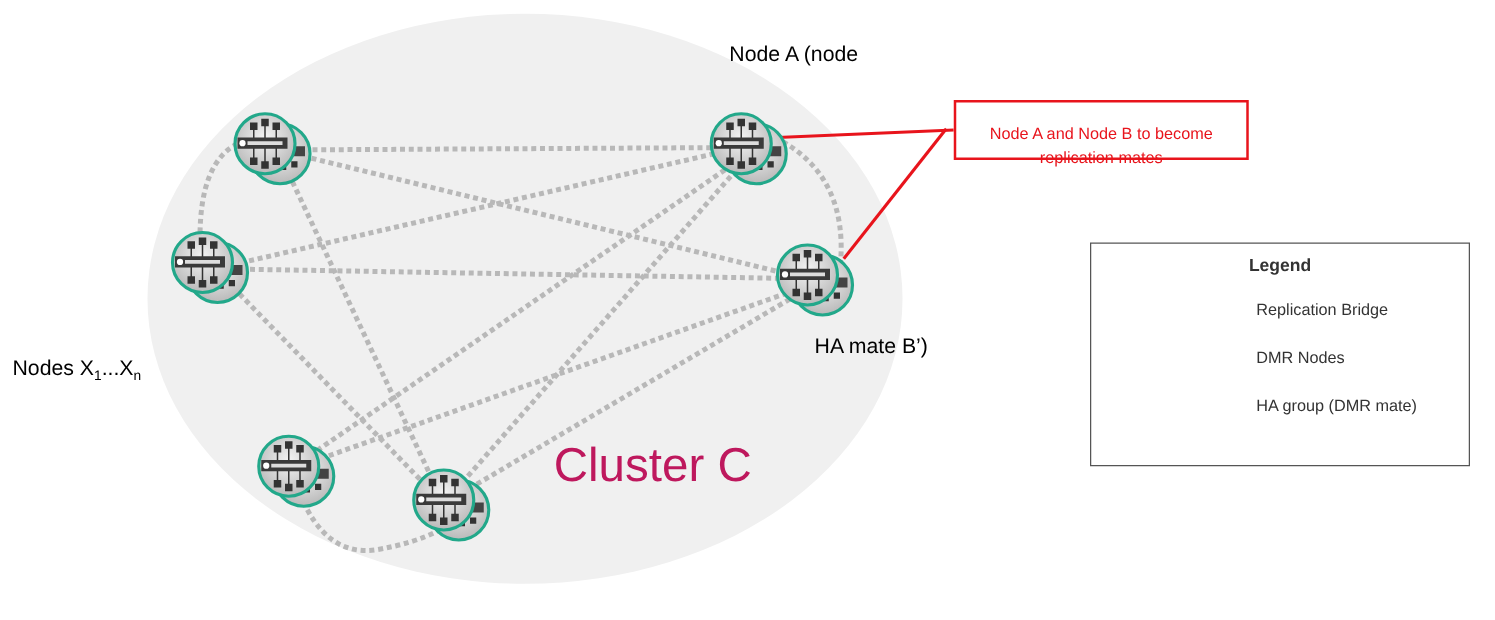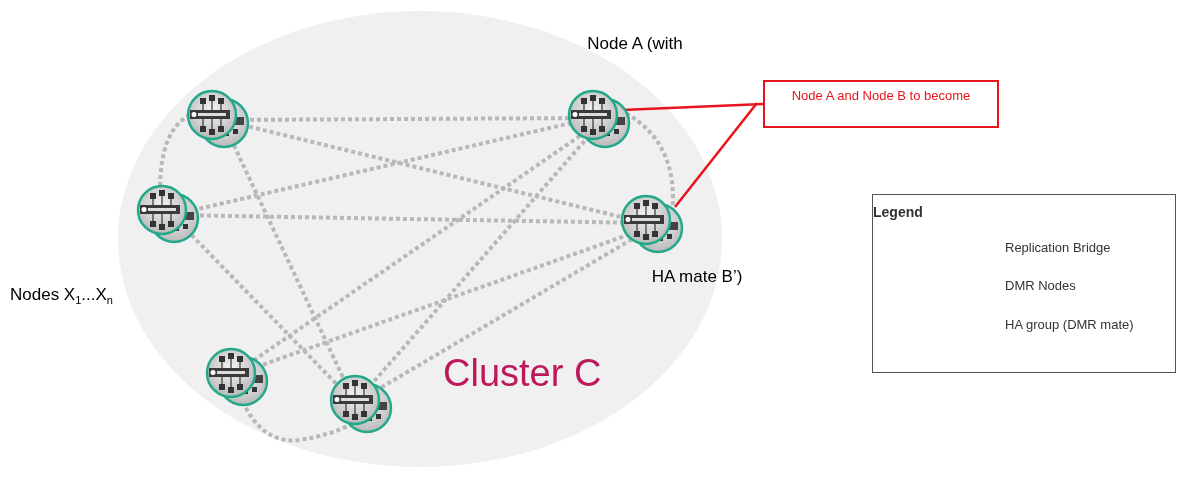--- a/index.html
+++ b/index.html
@@ -3,24 +3,24 @@
 <meta charset="utf-8">
 <style>
   html, body { margin: 0; padding: 0; background: #ffffff; }
   body { width: 1196px; height: 496px; position: relative; overflow: hidden;
          font-family: "Liberation Sans", "DejaVu Sans", sans-serif; }
   #diagram { position: absolute; left: 0; top: 0; }
   .lbl { position: absolute; color: #000; font-size: 17px; line-height: 22px; text-align: center; }
   .callout { position: absolute; left: 763px; top: 80px; width: 236px; height: 48px;
              border: 2px solid #e8141c; background: #fff; box-sizing: border-box;
              color: #e8141c; font-size: 13px; line-height: 19px; text-align: center;
-             padding-top: 4px; }
+             padding-top: 15px; }
   .legend { position: absolute; left: 872px; top: 194px; width: 304px; height: 179px;
             border: 1px solid #555; background: #fff; box-sizing: border-box; }
-  .legend-title { position: absolute; left: 0; right: 0; top: 9px; text-align: left;
+  .legend-title { position: absolute; left: 0; right: 0; top: 9px; text-align: center;
                   font-weight: bold; font-size: 14px; color: #333; }
   .legend-item-label { position: absolute; left: 132px; font-size: 13px; color: #333; }
   .cluster-label { position: absolute; left: 443px; top: 352px; font-size: 38px; color: #be185d; }
 </style>
 </head>
 <body>
 
 <svg id="diagram" width="1196" height="496">
   <defs>
     <radialGradient id="nodeGrad" cx="50%" cy="40%" r="60%">
@@ -79,35 +79,36 @@
       <use href="#nodeIcon" transform="translate(231,373)"></use>
       <use href="#nodeIcon" transform="translate(355,400)"></use>
     </g>
 
   <line x1="910" y1="247" x2="984" y2="247" stroke="#000" stroke-width="5"></line>
   <line x1="910" y1="285" x2="984" y2="285" stroke="#444" stroke-width="4" stroke-dasharray="4 3"></line>
   <use href="#nodeIcon" transform="translate(942,318)"></use>
 </svg>
 
 <div class="lbl" style="left:560px; top:33px; width:150px;">
-  <div>Node A (with</div>
+  <div>Node A (node</div>
 </div>
 
 <div class="lbl" style="left:622px; top:266px; width:150px;">
   <div>HA mate B’)</div>
 </div>
 
 <div class="lbl" style="left:10px; top:284px; text-align:left;">
   <span>Nodes X</span><sub style="font-size:11px;">1</sub><span>...X</span><sub style="font-size:11px;">n</sub>
 </div>
 
 <div class="cluster-label">Cluster C</div>
 
 <div class="callout">
   <div>Node A and Node B to become</div>
+  <div>replication mates</div>
 </div>
 
 <div class="legend">
   <div class="legend-title">Legend</div>
   <div class="legend-item-label" style="top:45px;text-align:right;">Replication Bridge</div>
   <div class="legend-item-label" style="top:83px;">DMR Nodes</div>
   <div class="legend-item-label" style="top:122px;">HA group (DMR mate)</div>
 </div>
 
 </body></html>

